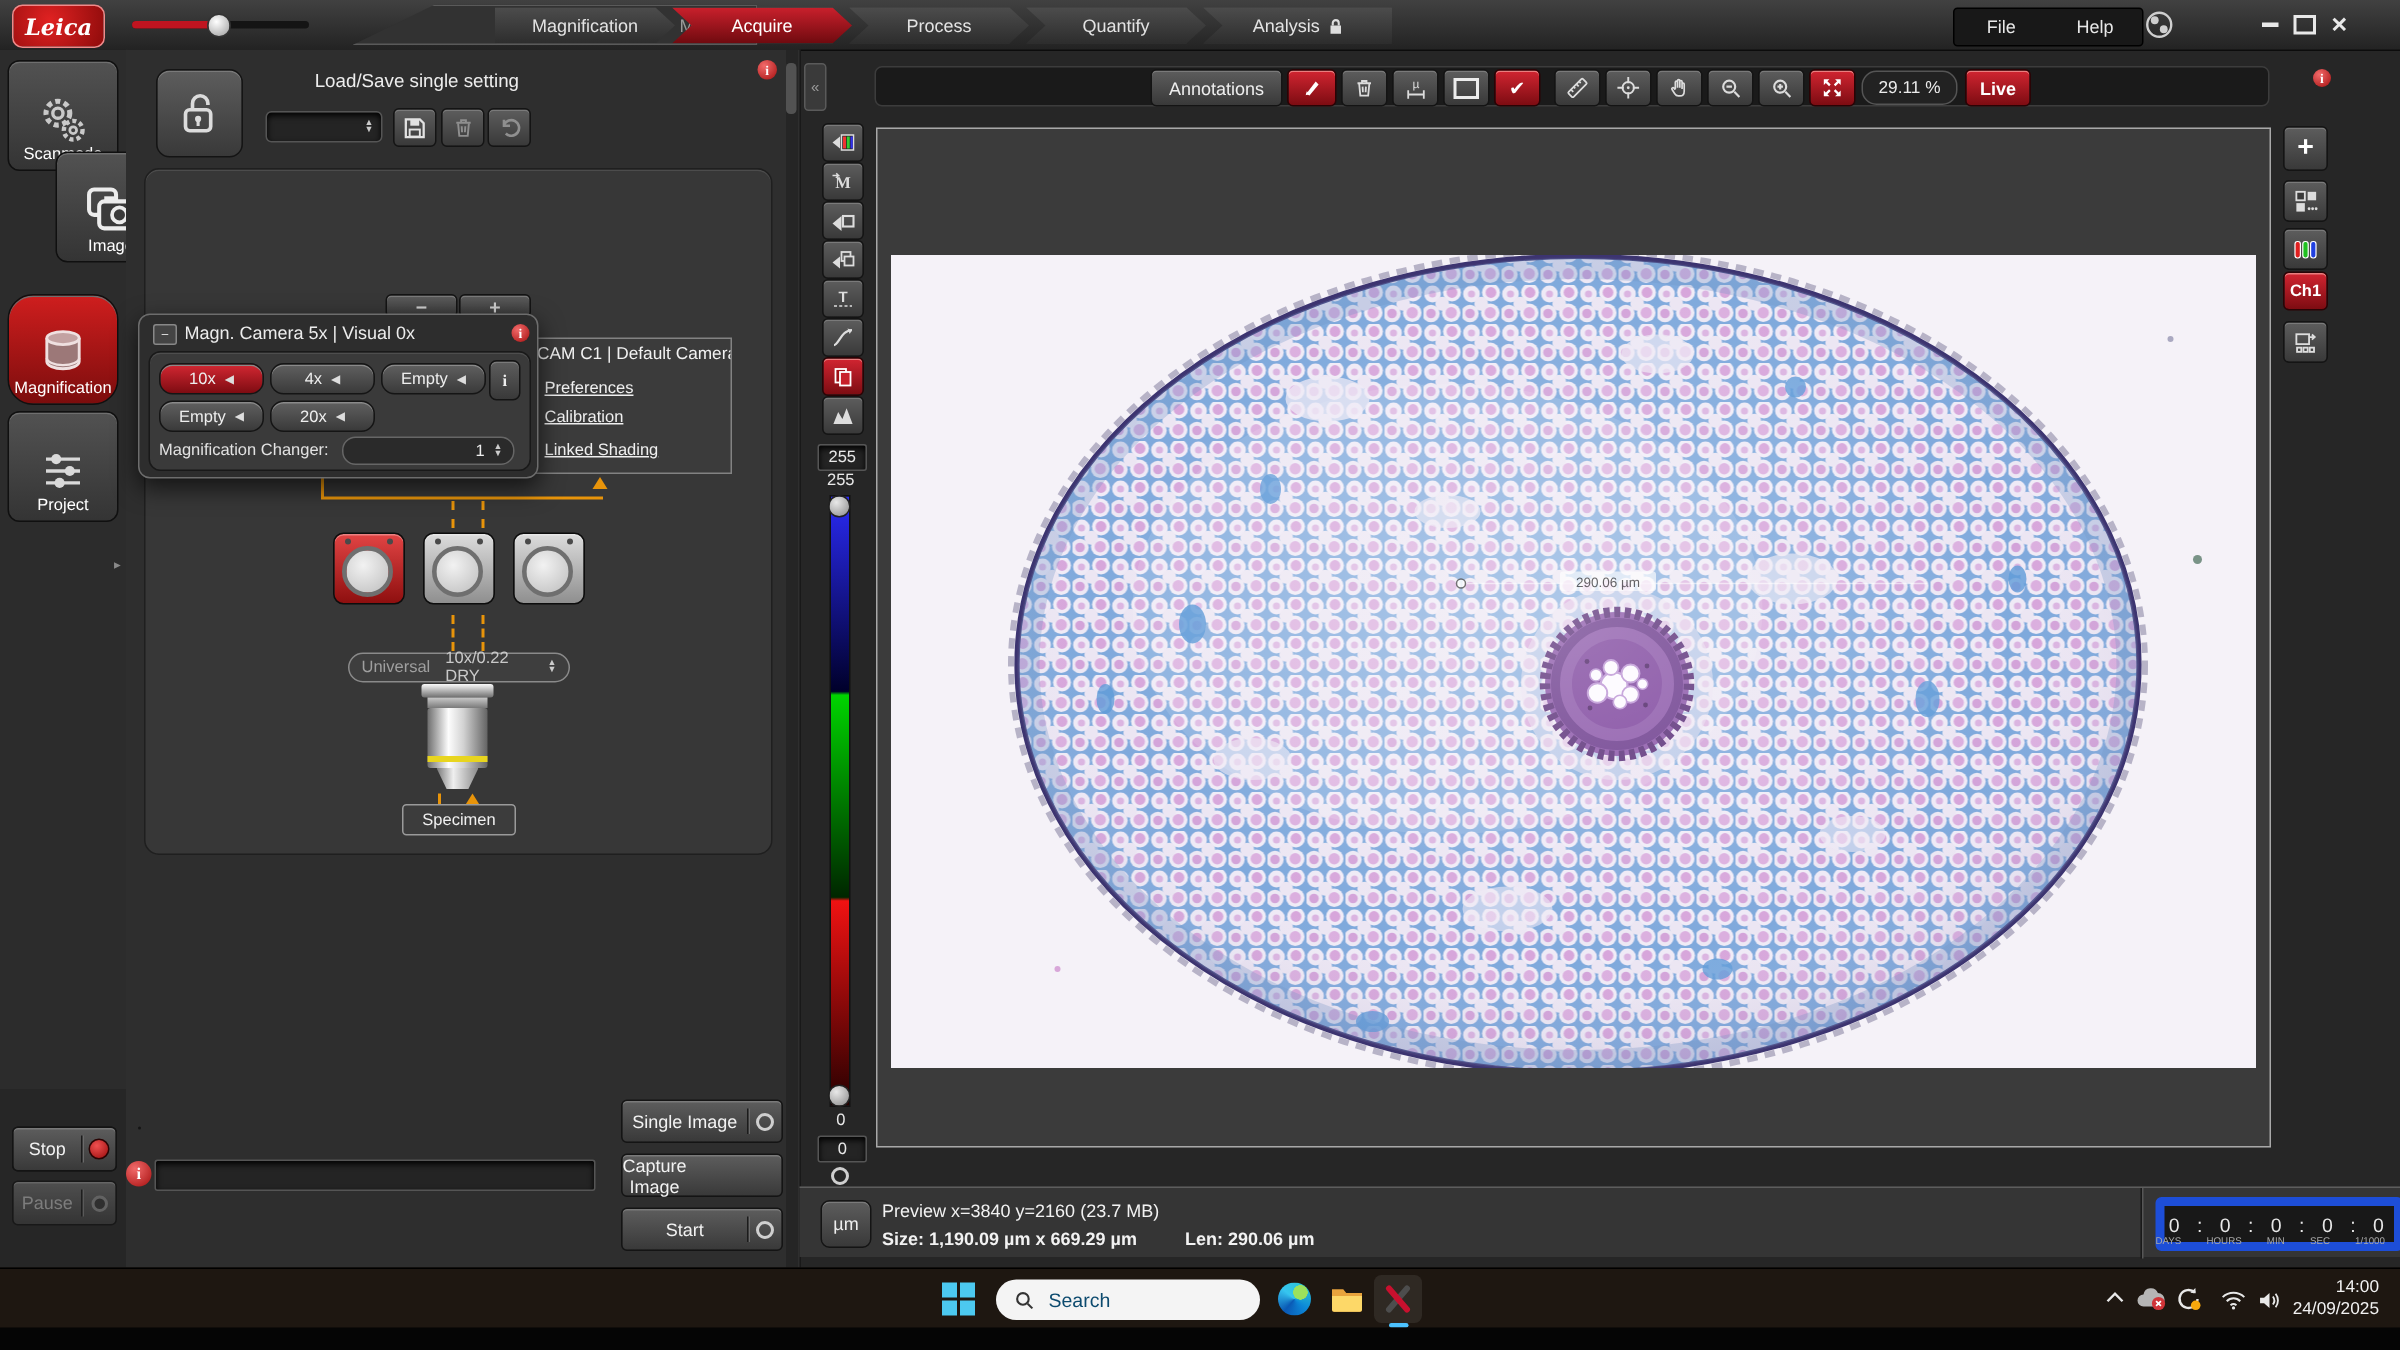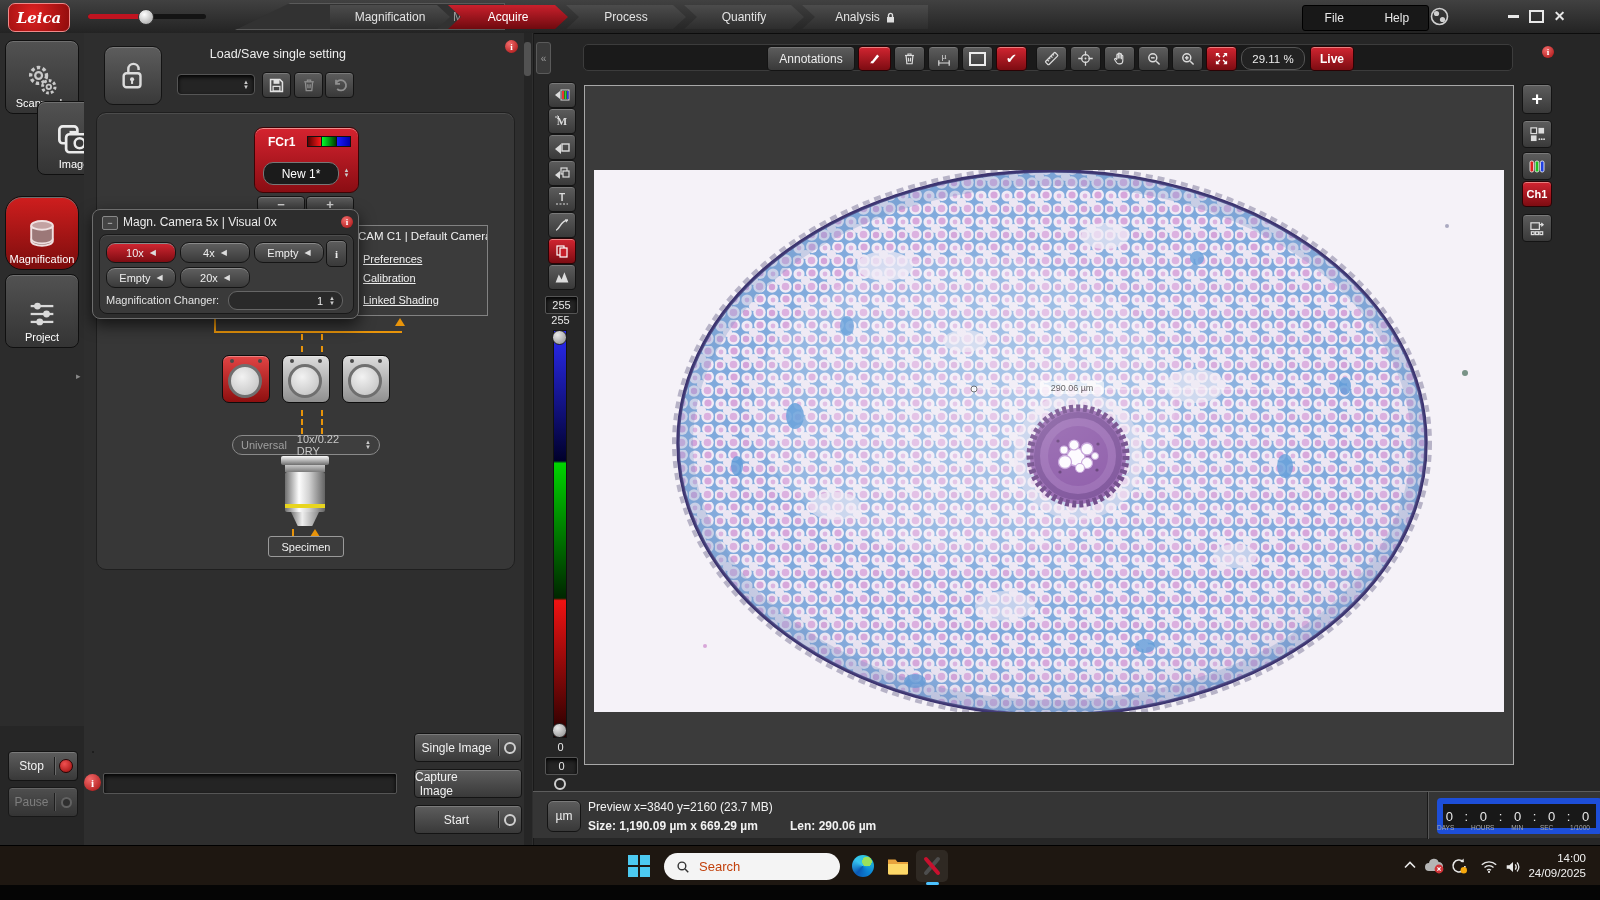--- a/index.html
+++ b/index.html
@@ -212,37 +212,20 @@
     </div>
     <div class="abs btn flexc" style="left:241px;top:39px;width:27px;height:24px;">
       <svg width="16" height="16" viewBox="0 0 20 20" fill="none" stroke="#8f8f8f" stroke-width="2.2">
         <path d="M5 8 a6.5 6.5 0 1 1 1.5 7"></path>
           <path d="M5 3.5 v5 h5"></path>
       </svg>
     </div>
 
     <div class="abs" style="left:12px;top:79px;width:417px;height:456px;background:#373737;border:1px solid #1f1f1f;border-radius:10px;box-shadow:inset 0 1px 0 #4c4c4c;"></div>
 
-    <div class="abs" style="left:170px;top:94px;width:103px;height:64px;border-radius:9px;background:linear-gradient(#d5232f,#8a0d13);border:1px solid #3d0406;box-shadow:inset 0 1px 0 #ef8c8c;">
-      <span class="abs" style="left:13px;top:7px;font-size:12px;font-weight:bold;color:#fff;">FCr1</span>
-      <div class="abs" style="left:52px;top:8px;width:44px;height:11px;background:#111;display:flex;gap:1px;padding:1px;box-sizing:border-box;">
-        <div style="flex:1;background:linear-gradient(90deg,#5a0000,#ff1a1a)"></div>
-        <div style="flex:1;background:linear-gradient(90deg,#00ff2a,#003c00)"></div>
-        <div style="flex:1;background:linear-gradient(90deg,#1a1aff,#0000aa)"></div>
-      </div>
-      <div class="abs" style="left:8px;top:34px;width:74px;height:21px;background:#1b1b1b;border:1px solid #777;border-radius:10px;display:flex;align-items:center;justify-content:center;">
-        <span style="font-size:12px;color:#fff;">New 1*</span>
-      </div>
-      <div class="abs flexc" style="left:85px;top:34px;width:13px;height:21px;">
-          <span class="spin">
-            <span>▲</span>
-            <span>▼</span>
-          </span>
-        </div>
-    </div>
     <div class="abs btn flexc" style="left:173px;top:163px;width:46px;height:14px;font-size:13px;font-weight:bold;color:#cfcfcf;">
         <span>−</span>
       </div>
     <div class="abs btn flexc" style="left:222px;top:163px;width:46px;height:14px;font-size:13px;font-weight:bold;color:#cfcfcf;">
         <span>+</span>
       </div>
 
     <div class="abs orange" style="left:130px;top:284px;width:2px;height:15px;"></div>
     <div class="abs orange" style="left:130px;top:298px;width:188px;height:2px;"></div>
     <div class="abs tri-up" style="left:311px;top:285px;"></div>
@@ -664,21 +647,21 @@
       <div style="background:#4cc9f0;"></div>
         <div style="background:#4cc9f0;"></div>
         <div style="background:#4cc9f0;"></div>
         <div style="background:#4cc9f0;"></div>
     </div>
     <div class="abs" style="left:664px;top:7px;width:176px;height:27px;background:#f4f4f4;border-radius:14px;display:flex;align-items:center;padding-left:12px;box-sizing:border-box;gap:9px;">
       <svg width="14" height="14" viewBox="0 0 20 20" stroke="#333" fill="none" stroke-width="2">
           <circle cx="8.5" cy="8.5" r="5.5"></circle>
           <line x1="13" y1="13" x2="17.5" y2="17.5"></line>
         </svg>
-      <span style="font-size:13px;color:#c2410c;">Search</span>
+      <span style="font-size:13px;color:#0c4a6e;">Search</span>
     </div>
     <div class="abs" style="left:852px;top:9px;width:22px;height:22px;border-radius:50%;background:radial-gradient(circle at 68% 30%,#9be15d 0 22%,transparent 23%),conic-gradient(from 220deg,#0a59b5,#36c5f0,#2bc3d2,#0c88d8,#0a59b5);"></div>
     <svg class="abs" style="left:886px;top:10px;" width="24" height="20" viewBox="0 0 24 20">
       <path d="M2 3.5 h7.5 l2 2.5 H22 v11 a1.5 1.5 0 0 1-1.5 1.5 h-17 A1.5 1.5 0 0 1 2 17z" fill="#e8a33d"></path>
       <path d="M2 8 h20 v9 a1.5 1.5 0 0 1-1.5 1.5 h-17 A1.5 1.5 0 0 1 2 17z" fill="#fdd868"></path>
     </svg>
     <div class="abs flexc" style="left:916px;top:4px;width:32px;height:32px;background:rgba(255,255,255,0.08);border-radius:5px;">
       <svg width="20" height="20" viewBox="0 0 20 20">
         <path d="M16 3 L4 17" stroke="#4d4d4d" stroke-width="4" stroke-linecap="round"></path>
         <path d="M4 3 L16 17" stroke="#c8102e" stroke-width="4" stroke-linecap="round"></path>

